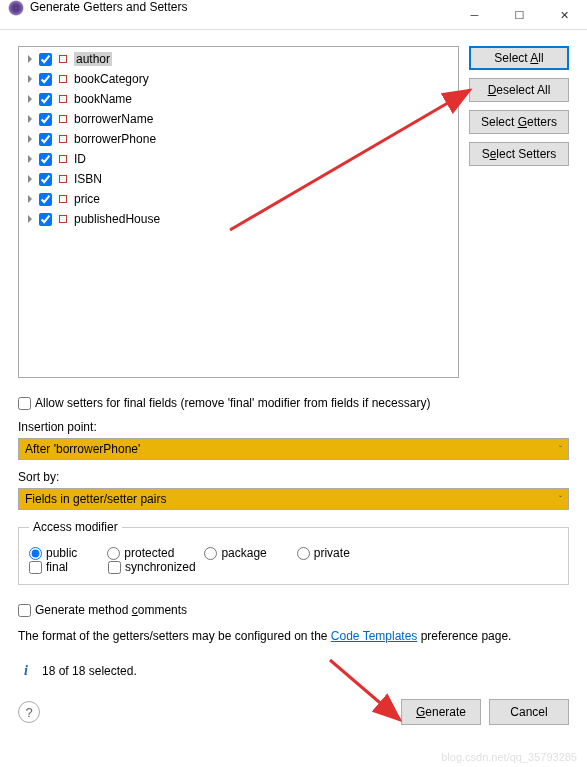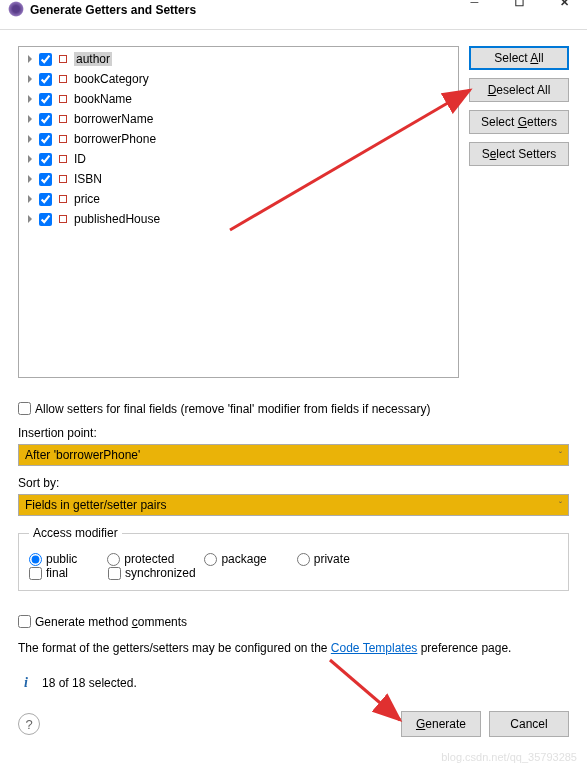--- a/index.html
+++ b/index.html
@@ -11,23 +11,22 @@
       width: 587px;
       height: 767px;
       overflow: hidden;
       position: relative;
     }
     .titlebar {
       height: 30px;
       background: #fff;
       border-bottom: 1px solid #ddd;
       display: flex;
-      align-items: flex-end;
-      padding: 0 0 12px 8px;
-      font-weight: bold;
+      align-items: flex-start;
+      padding: 0 0 6px 8px;
     }
     .titlebar-icon {
       width: 16px; height: 16px;
       margin-right: 6px;
       background: radial-gradient(circle at 50% 50%, #5a3d8a 30%, #8a6db5 60%, transparent 70%);
       border-radius: 50%;
     }
     .titlebar-title { flex: 1; }
     .win-btn {
       width: 45px; height: 30px;
@@ -80,22 +79,22 @@
       border: 1px solid #adadad;
       background: #e1e1e1;
       padding: 4px 8px;
       font-size: 12px;
       text-align: center;
       cursor: default;
     }
     .btn.focused { border: 2px solid #0078d7; padding: 3px 7px; }
     .checkbox-row {
       display: flex;
-      align-items: flex-start;
-      margin-top: 24px;
+      align-items: flex-end;
+      margin-top: 18px;
       gap: 4px;
     }
     .section-label { margin-top: 10px; margin-bottom: 4px; }
     .dropdown {
       width: 100%;
       border: 1px solid #aaa;
       background: #eab308;
       padding: 3px 6px;
       display: flex;
       justify-content: space-between;

